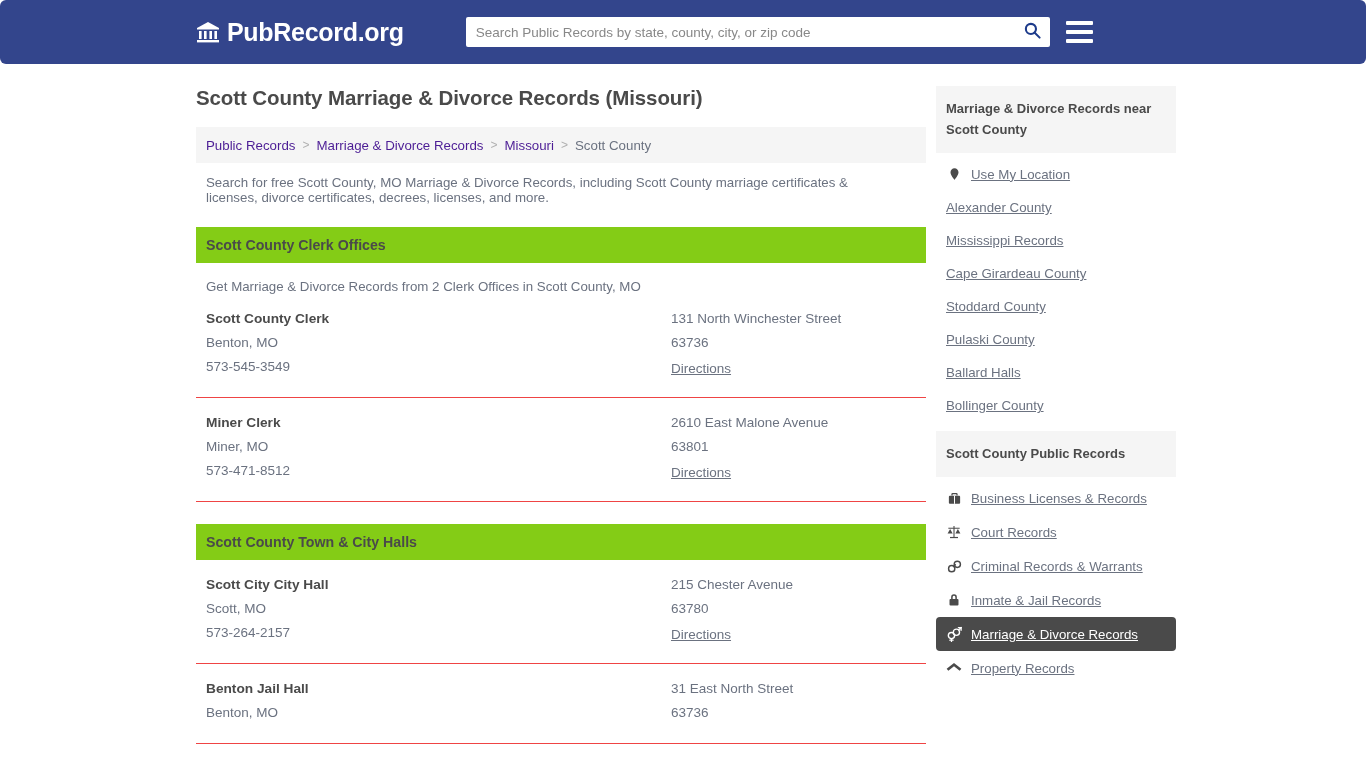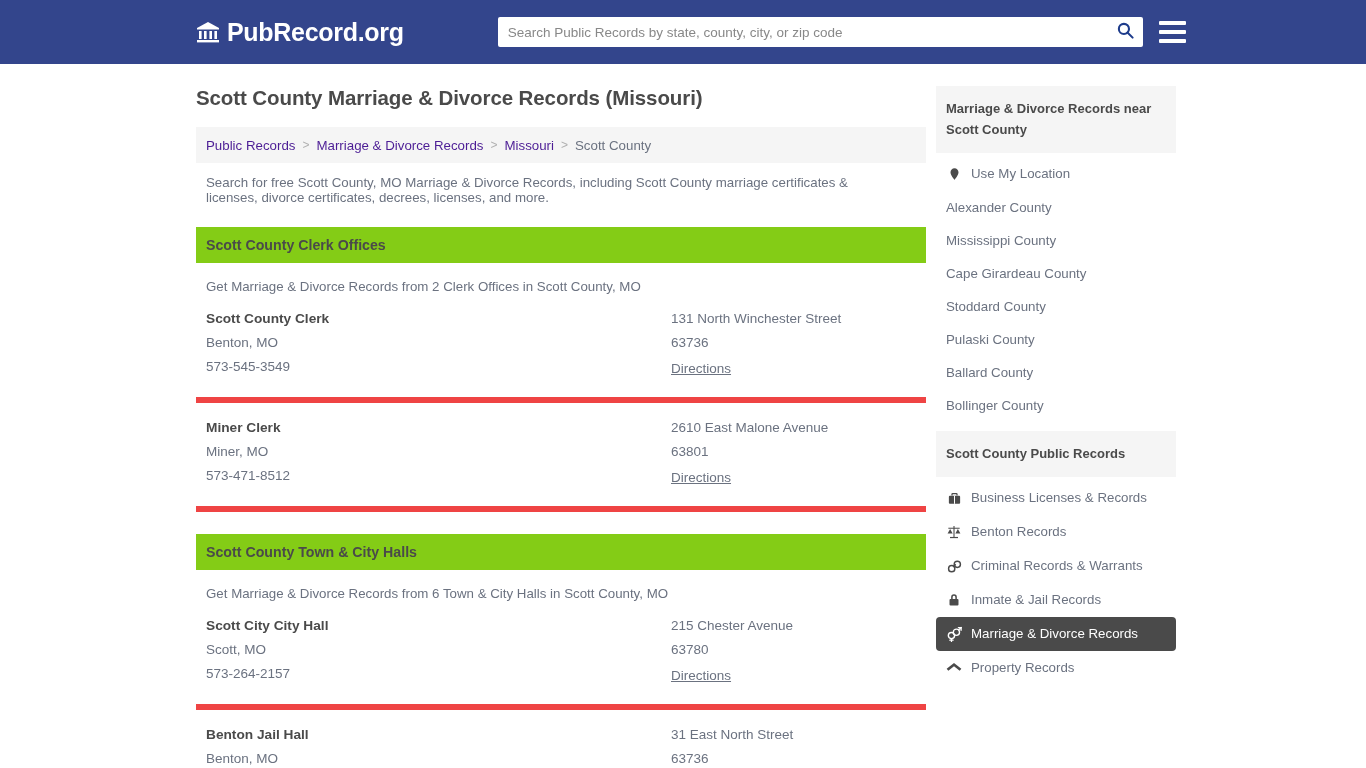--- a/index.html
+++ b/index.html
@@ -10,39 +10,40 @@
     overflow: hidden;
   }
 
   
   .site-header {
     height: 64px;
     background: #33458c;
     display: flex;
     align-items: center;
     width: 100%;
+    border-radius: 6px;
   }
   .logo-wrap {
     display: flex;
     align-items: center;
     margin-left: 196px;
     gap: 7px;
     cursor: pointer;
   }
   .logo-icon { width: 24px; height: 24px; display: block; }
   .logo-text {
     color: #ffffff;
     font-size: 25px;
     font-weight: bold;
     letter-spacing: -0.3px;
     white-space: nowrap;
   }
   .search-wrap {
-    margin-left: 94px;
-    width: 645px;
+    margin-left: 62px;
+    width: 584px;
     height: 30px;
     background: #ffffff;
     border-radius: 2px;
     display: flex;
     align-items: center;
     position: relative;
   }
   .search-input {
     flex: 1;
     border: none;
@@ -127,21 +128,21 @@
   .section-sub {
     font-size: 13.3px;
     color: #6b7280;
     padding: 16px 10px 0 10px;
   }
 
   
   .listing {
     display: flex;
     padding: 17px 10px 14px 10px;
-    border-bottom: 6px solid #ef4444;
+    border-bottom: 1px solid #ef4444;
   }
   .listing-left { width: 465px; }
   .listing-right { flex: 1; }
   .org-name {
     font-size: 13.7px;
     font-weight: bold;
     color: #4a4a4a;
     margin-bottom: 9px;
     cursor: pointer;
   }
@@ -168,26 +169,28 @@
     background: #f5f5f5;
     padding: 12px 10px 13px 10px;
     font-size: 13px;
     font-weight: bold;
     color: #4a4a4a;
     line-height: 21px;
   }
   .side-list { padding-top: 4px; }
   .side-item {
     display: flex;
+    align-items: center;
     gap: 9px;
     padding: 9px 10px;
     font-size: 13.3px;
     color: #6b7280;
     cursor: pointer;
     border-radius: 4px;
+    text-decoration: underline;
   }
   .side-item.active {
     background: #4a4a4a;
     color: #ffffff;
   }
   .side-item .ico {
     width: 16px; height: 16px;
     display: flex; align-items: center; justify-content: center;
     flex: 0 0 16px;
   }
@@ -275,21 +278,20 @@
       <div class="listing-right">
         <div class="addr-line">2610 East Malone Avenue</div>
         <div class="addr-line">63801</div>
         <div class="directions">Directions</div>
       </div>
     </div>
 
     <div class="section-bar">
       <span class="section-bar-title">Scott County Town &amp; City Halls</span>
     </div>
-    <div class="section-sub">Get Marriage &amp; Divorce Records from 6 Town &amp; City Halls in Scott County, MO</div>
 
     <div class="listing">
       <div class="listing-left">
         <div class="org-name">Scott City City Hall</div>
         <div class="org-line">Scott, MO</div>
         <div class="org-line">573-264-2157</div>
       </div>
       <div class="listing-right">
         <div class="addr-line">215 Chester Avenue</div>
         <div class="addr-line">63780</div>
@@ -322,33 +324,33 @@
             <path d="M12 1.5c-4.1 0-7.4 3.3-7.4 7.4 0 5.6 7.4 14 7.4 14s7.4-8.4 7.4-14c0-4.1-3.3-7.4-7.4-7.4z"></path>
           </svg>
         </span>
         <span>Use My Location</span>
       </div>
 
       <div class="side-item plain">
         <span>Alexander County</span>
       </div>
       <div class="side-item plain">
-        <span>Mississippi County</span>
+        <span>Mississippi Records</span>
       </div>
       <div class="side-item plain">
         <span>Cape Girardeau County</span>
       </div>
       <div class="side-item plain">
         <span>Stoddard County</span>
       </div>
       <div class="side-item plain">
         <span>Pulaski County</span>
       </div>
       <div class="side-item plain">
-        <span>Ballard County</span>
+        <span>Ballard Halls</span>
       </div>
       <div class="side-item plain">
         <span>Bollinger County</span>
       </div>
     </div>
 
     <div class="side-gap"></div>
 
     <div class="side-header">Scott County Public Records</div>
 
@@ -368,21 +370,21 @@
       <div class="side-item">
         <span class="ico">
           <svg viewBox="0 0 24 24" width="16" height="16" fill="#4a4a4a">
             <rect x="11.2" y="3" width="1.6" height="17"></rect>
             <rect x="6" y="19.4" width="12" height="1.8"></rect>
             <rect x="3.5" y="5.6" width="17" height="1.5"></rect>
             <path d="M6.2 7.5 L2.4 14.2 H10 Z"></path>
             <path d="M17.8 7.5 L14 14.2 H21.6 Z"></path>
           </svg>
         </span>
-        <span>Benton Records</span>
+        <span>Court Records</span>
       </div>
 
       <div class="side-item">
         <span class="ico">
           <svg viewBox="0 0 24 24" width="15" height="15" fill="none" stroke="#4a4a4a" stroke-width="2.3">
             <circle cx="7.5" cy="15.5" r="5"></circle>
             <circle cx="16.5" cy="8.5" r="5"></circle>
             <line x1="10.6" y1="11.8" x2="13.4" y2="9.2" stroke-linecap="round"></line>
           </svg>
         </span>

